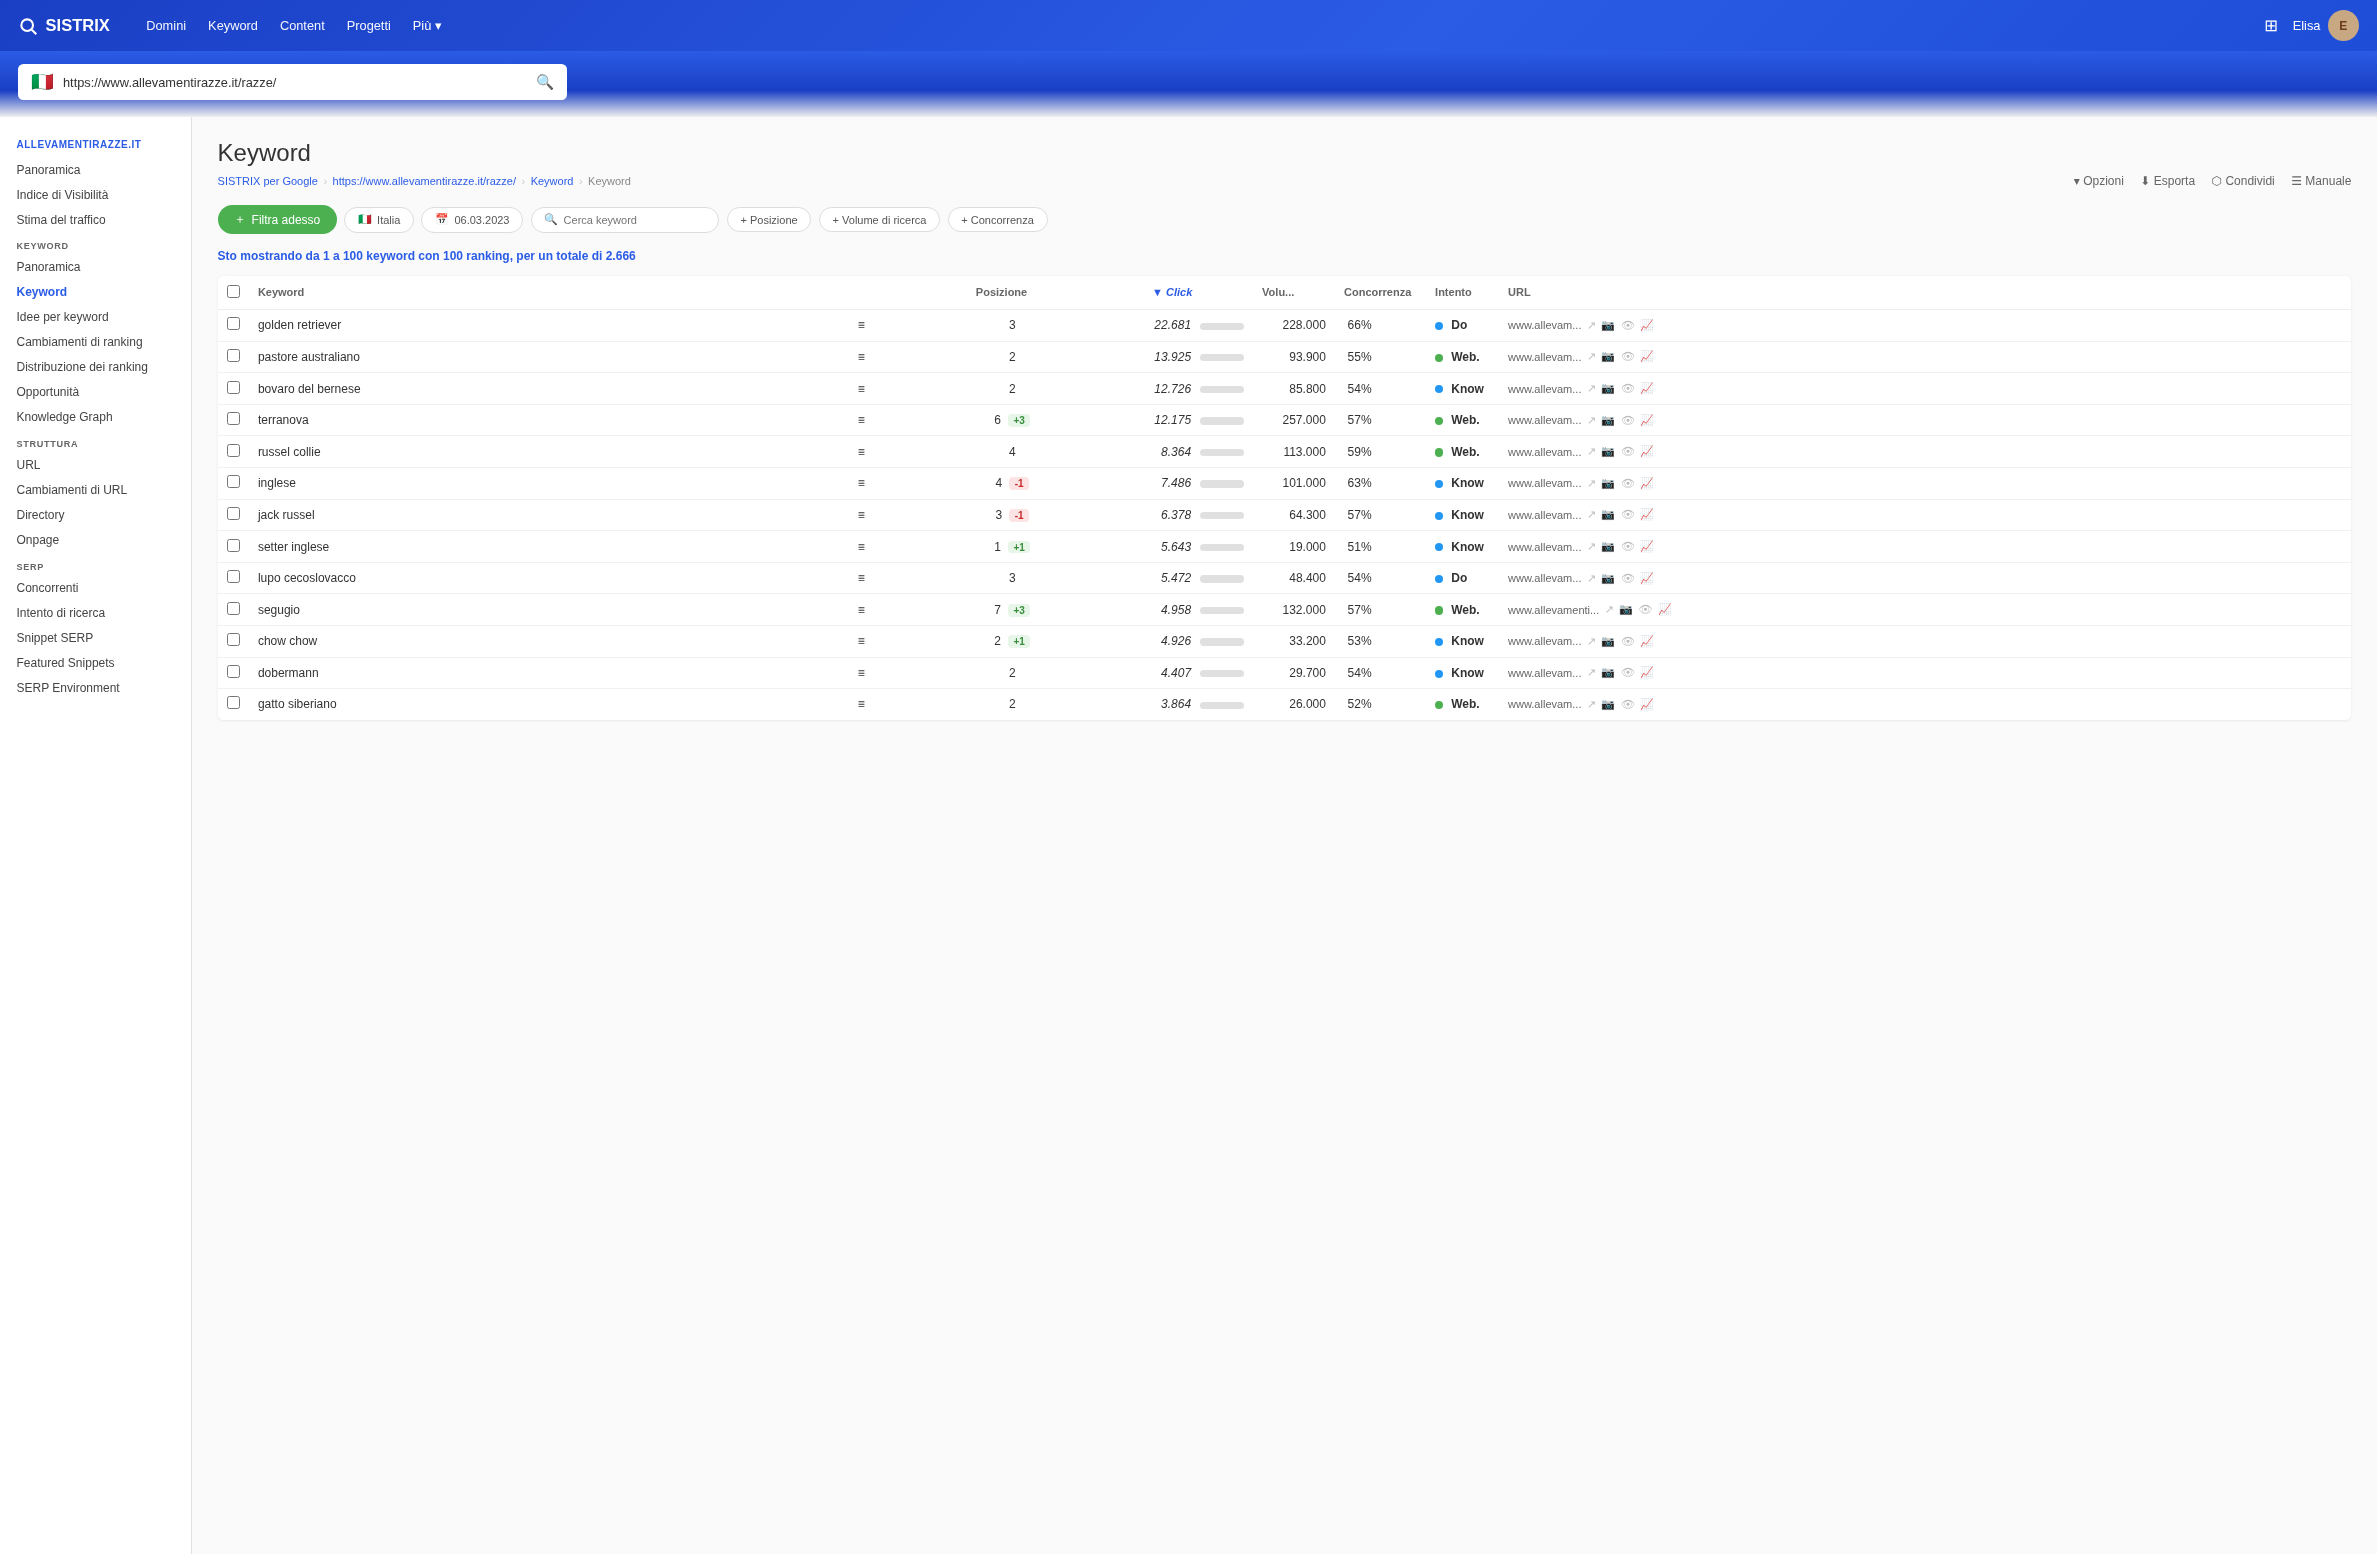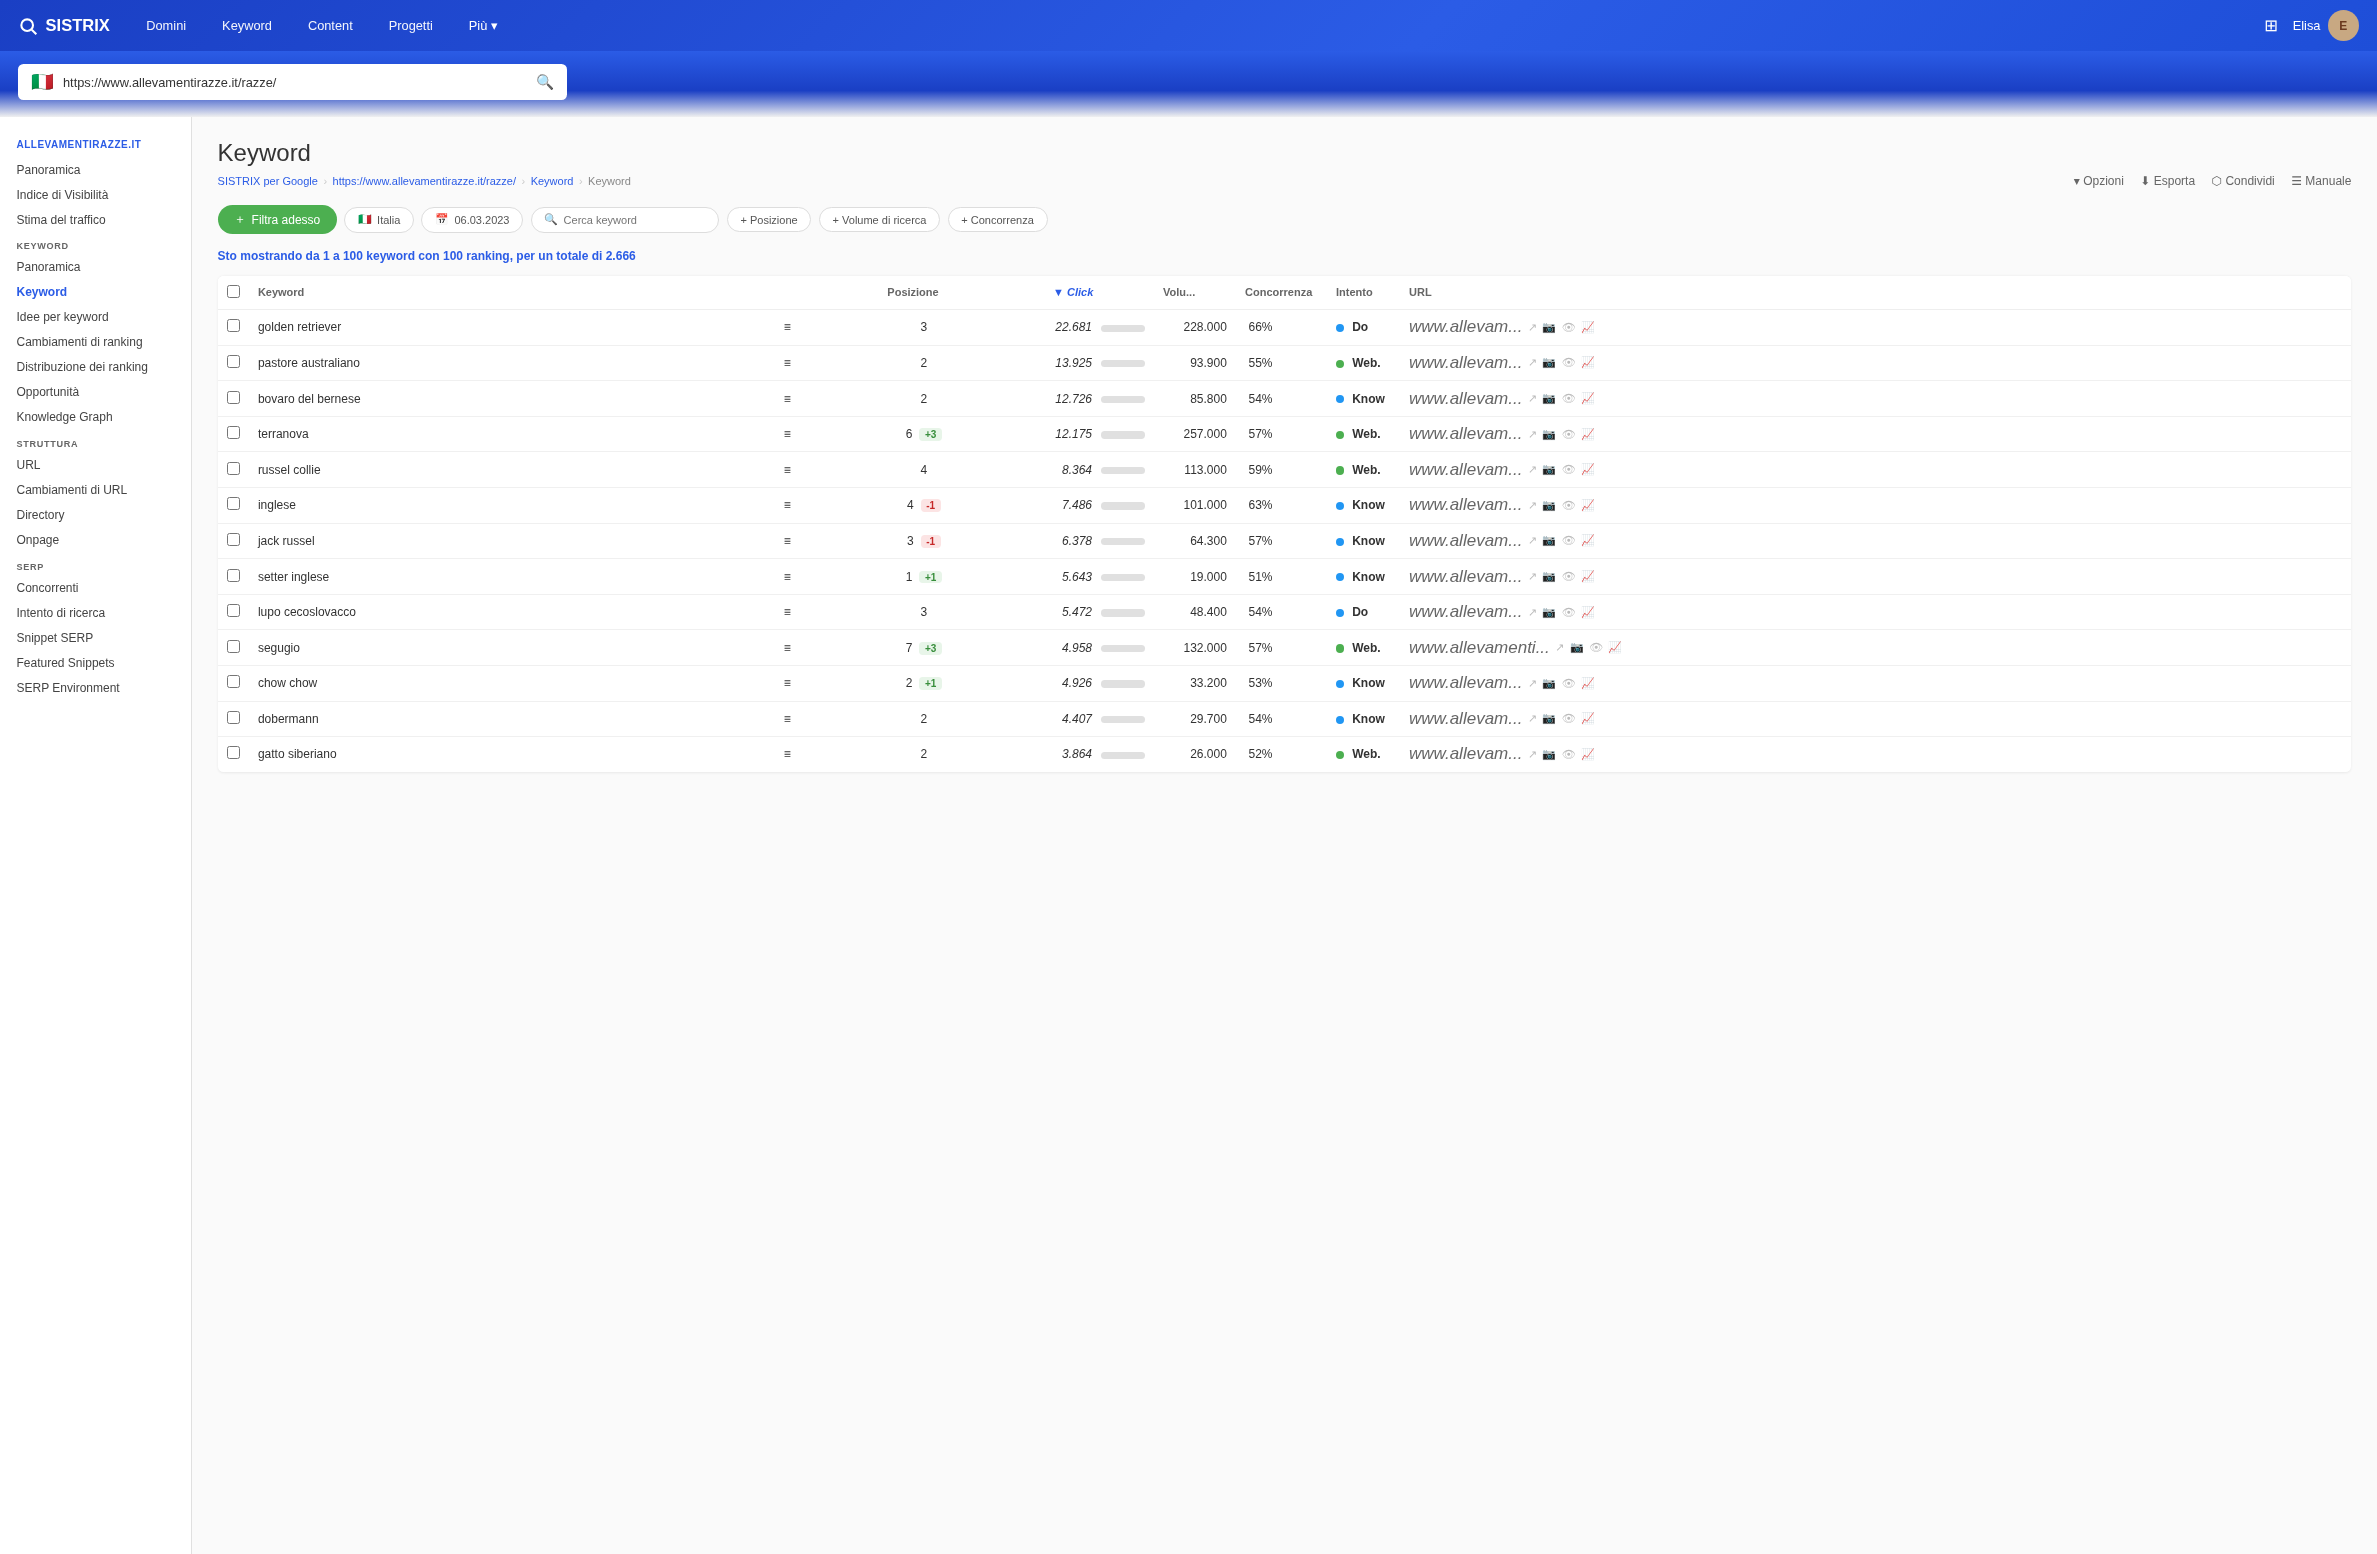--- a/index.html
+++ b/index.html
@@ -9,21 +9,21 @@
     .topnav {
       background: linear-gradient(135deg, #1a3fc4 0%, #2b5ce6 60%, #1e4ed8 100%);
       height: 51px;
       display: flex;
       align-items: center;
       padding: 0 18.3px;
       gap: 27.4px;
     }
     .topnav-logo { color: white; font-size: 16.5px; font-weight: bold; display: flex; align-items: center; gap: 7.3px; }
     .topnav-logo svg { width: 20px; height: 20px; }
-    .topnav-links { display: flex; gap: 36px; margin-left: 9.1px; }
+    .topnav-links { display: flex; gap: 22px; margin-left: 9.1px; }
     .topnav-links a { color: white; text-decoration: none; font-size: 12.8px; opacity: 0.95; }
     .topnav-piu { color: white; font-size: 12.8px; display: flex; align-items: center; gap: 3.7px; cursor: pointer; }
     .topnav-right { margin-left: auto; display: flex; align-items: center; gap: 14.6px; color: white; }
     .topnav-user { display: flex; align-items: center; gap: 7.3px; color: white; font-size: 12.8px; }
     .topnav-avatar { width: 31px; height: 31px; border-radius: 50%; background: #ccc; overflow: hidden; }
     .topnav-grid-icon { color: white; font-size: 16.5px; }
 
     
     .searchbar-wrap {
       background: linear-gradient(180deg, #2b5ce6 0%, #1a3fc4 60%, #f0f0f0 100%);
@@ -130,21 +130,21 @@
     .bar-fill { height: 100%; border-radius: 3.7px; background: #2b5ce6; }
 
     .conc-bar-wrap { display: inline-block; width: 33px; height: 7.3px; border-radius: 3.7px; margin-left: 5.5px; vertical-align: middle; }
     .conc-bar-fill { height: 100%; border-radius: 3.7px; background: #e53935; }
 
     .intent-dot { display: inline-block; width: 8.2px; height: 8.2px; border-radius: 50%; margin-right: 4.6px; vertical-align: middle; }
     .dot-blue { background: #2196f3; }
     .dot-green { background: #4caf50; }
 
     .url-actions { display: flex; align-items: center; gap: 5.5px; color: #bbb; font-size: 11px; }
-    .url-text { color: #666; font-size: 17px; font-style: italic; }
+    .url-text { color: #666; font-size: 11px; }
 
     .icon-list { color: #aaa; font-size: 12.8px; }
 
     .sort-arrow { color: #2b5ce6; }
   </style>
 </head>
 <body>
 
 <nav class="topnav">
   <div class="topnav-logo">

